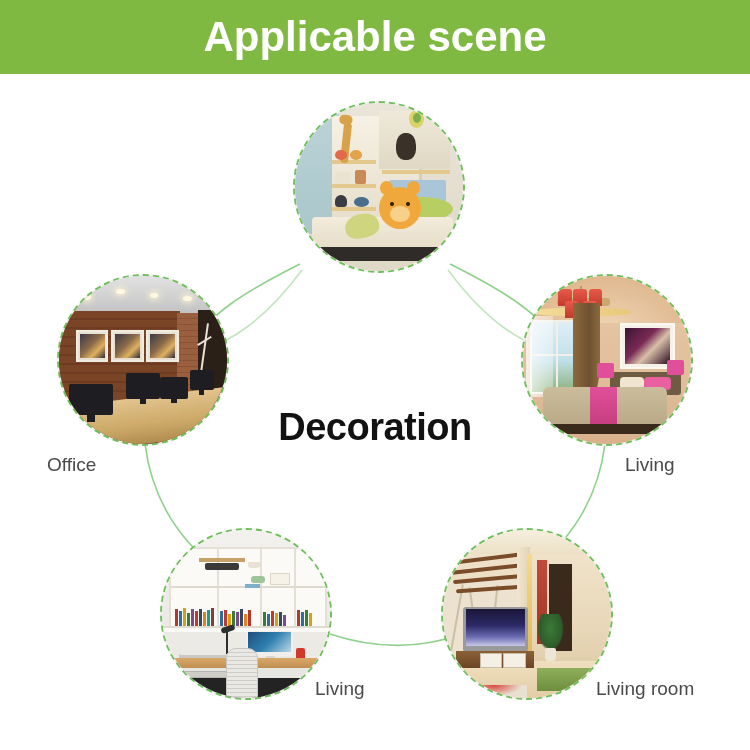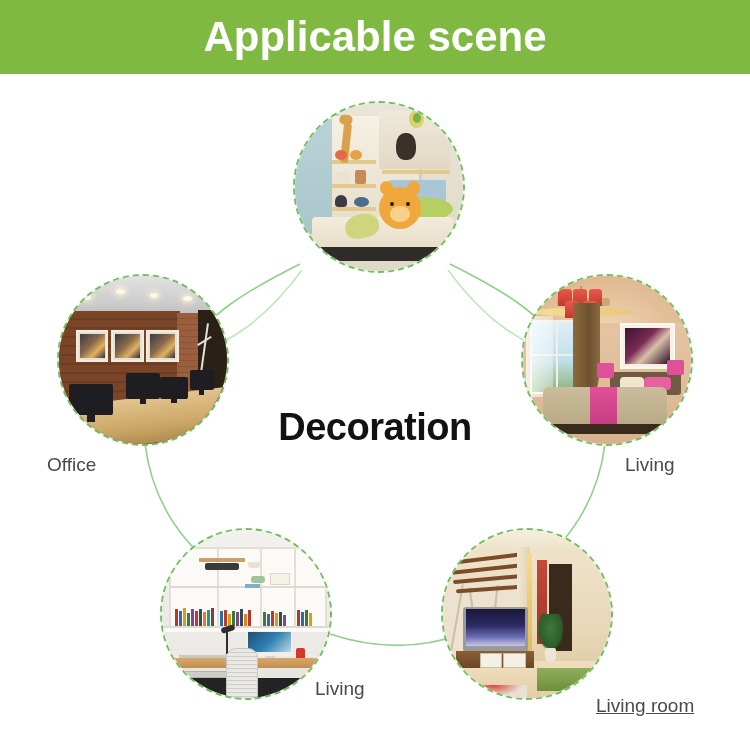--- a/index.html
+++ b/index.html
@@ -100,21 +100,21 @@
   #node-children { left: 293px; top: 27px; }
   #node-children .scene-caption { left: 16px; top: 180px; }
 
   #node-bedroom  { left: 521px; top: 200px; }
   #node-bedroom .scene-caption { left: 104px; top: 180px; }
 
   #node-office   { left: 57px;  top: 200px; }
   #node-office .scene-caption { left: -10px; top: 180px; }
 
   #node-living   { left: 441px; top: 454px; }
-  #node-living .scene-caption { left: 155px; top: 167px; text-decoration: underline; }
+  #node-living .scene-caption { left: 155px; top: 150px; }
 
   #node-study    { left: 160px; top: 454px; }
   #node-study .scene-caption { left: 155px; top: 150px; }
 
   
 
   
   .art-children { background: linear-gradient(180deg,#e9e5d8 0%,#ded8c6 100%); }
   .ch-wall-left { position:absolute; left:0; top:0; width:26%; height:78%;
      background: linear-gradient(180deg,#bcd4d8,#a9c6cb); }

